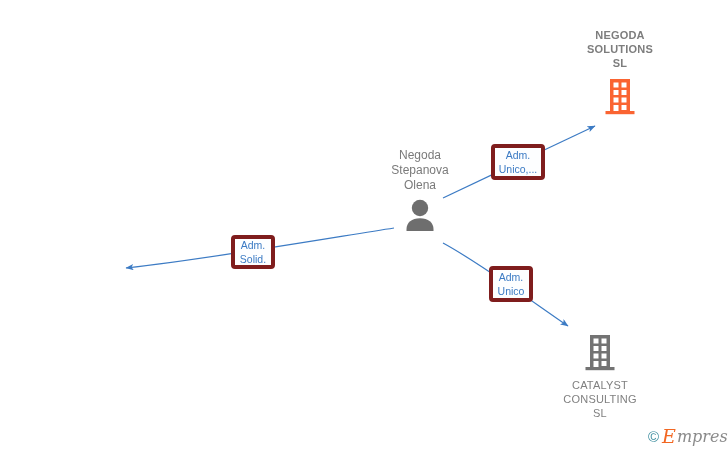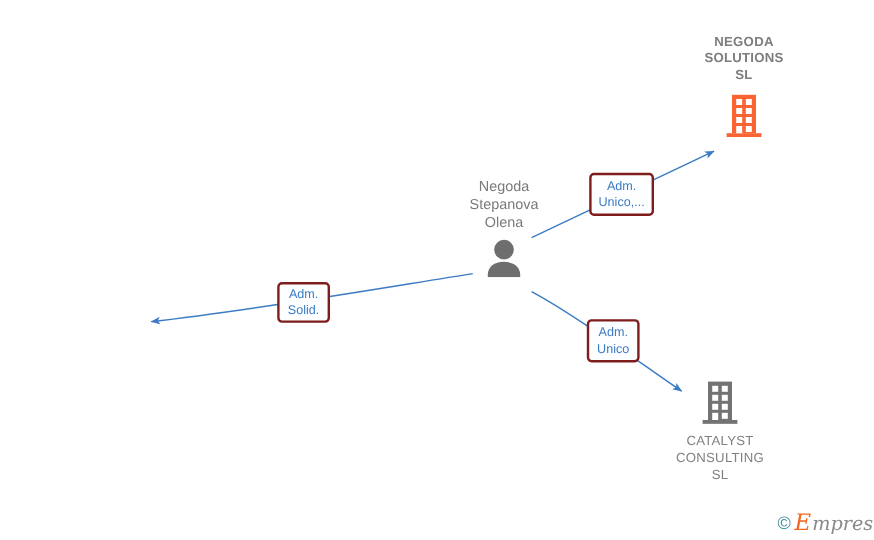--- a/index.html
+++ b/index.html
@@ -49,21 +49,21 @@
     line-height: 15px;
     letter-spacing: 0;
   }
   .node-icon {
     display: block;
   }
   .edge-label {
     position: absolute;
     box-sizing: border-box;
     background: #fdfeff;
-    border: 2px solid #7f1d1d;
+    border: 4px solid #7f1d1d;
     border-radius: 4px;
     color: #3c7bc4;
     font-size: 10.5px;
     line-height: 14px;
     text-align: center;
     display: flex;
     flex-direction: column;
     align-items: center;
     justify-content: center;
     padding: 2px 4px;
@@ -141,21 +141,21 @@
     <div class="node-label person">Negoda
 Stepanova
 Olena</div>
     <svg class="node-icon" width="34" height="32" viewBox="0 0 34 32" style="margin-top:6px;">
       <circle cx="17" cy="9" r="8.2" fill="#6e6e6e"></circle>
       <path d="M17,19.2 C25.2,19.2 30.5,23.6 30.5,30 L30.5,32 L3.5,32 L3.5,30 C3.5,23.6 8.8,19.2 17,19.2 Z" fill="#6e6e6e"></path>
     </svg>
   </div>
 
 
-  <div class="node" style="left:545px; top:317px; width:110px;">
+  <div class="node" style="left:545px; top:334px; width:110px;">
     <svg class="node-icon" width="30" height="38" viewBox="0 0 30 38">
       <g fill="#737373">
         <rect x="5" y="1" width="20" height="32"></rect>
         <rect x="0.5" y="33" width="29" height="3.2"></rect>
       </g>
       <g fill="#ffffff">
         <rect x="8.5" y="4.5" width="5" height="5"></rect>
         <rect x="16.5" y="4.5" width="5" height="5"></rect>
         <rect x="8.5" y="12" width="5" height="5"></rect>
         <rect x="16.5" y="12" width="5" height="5"></rect>

